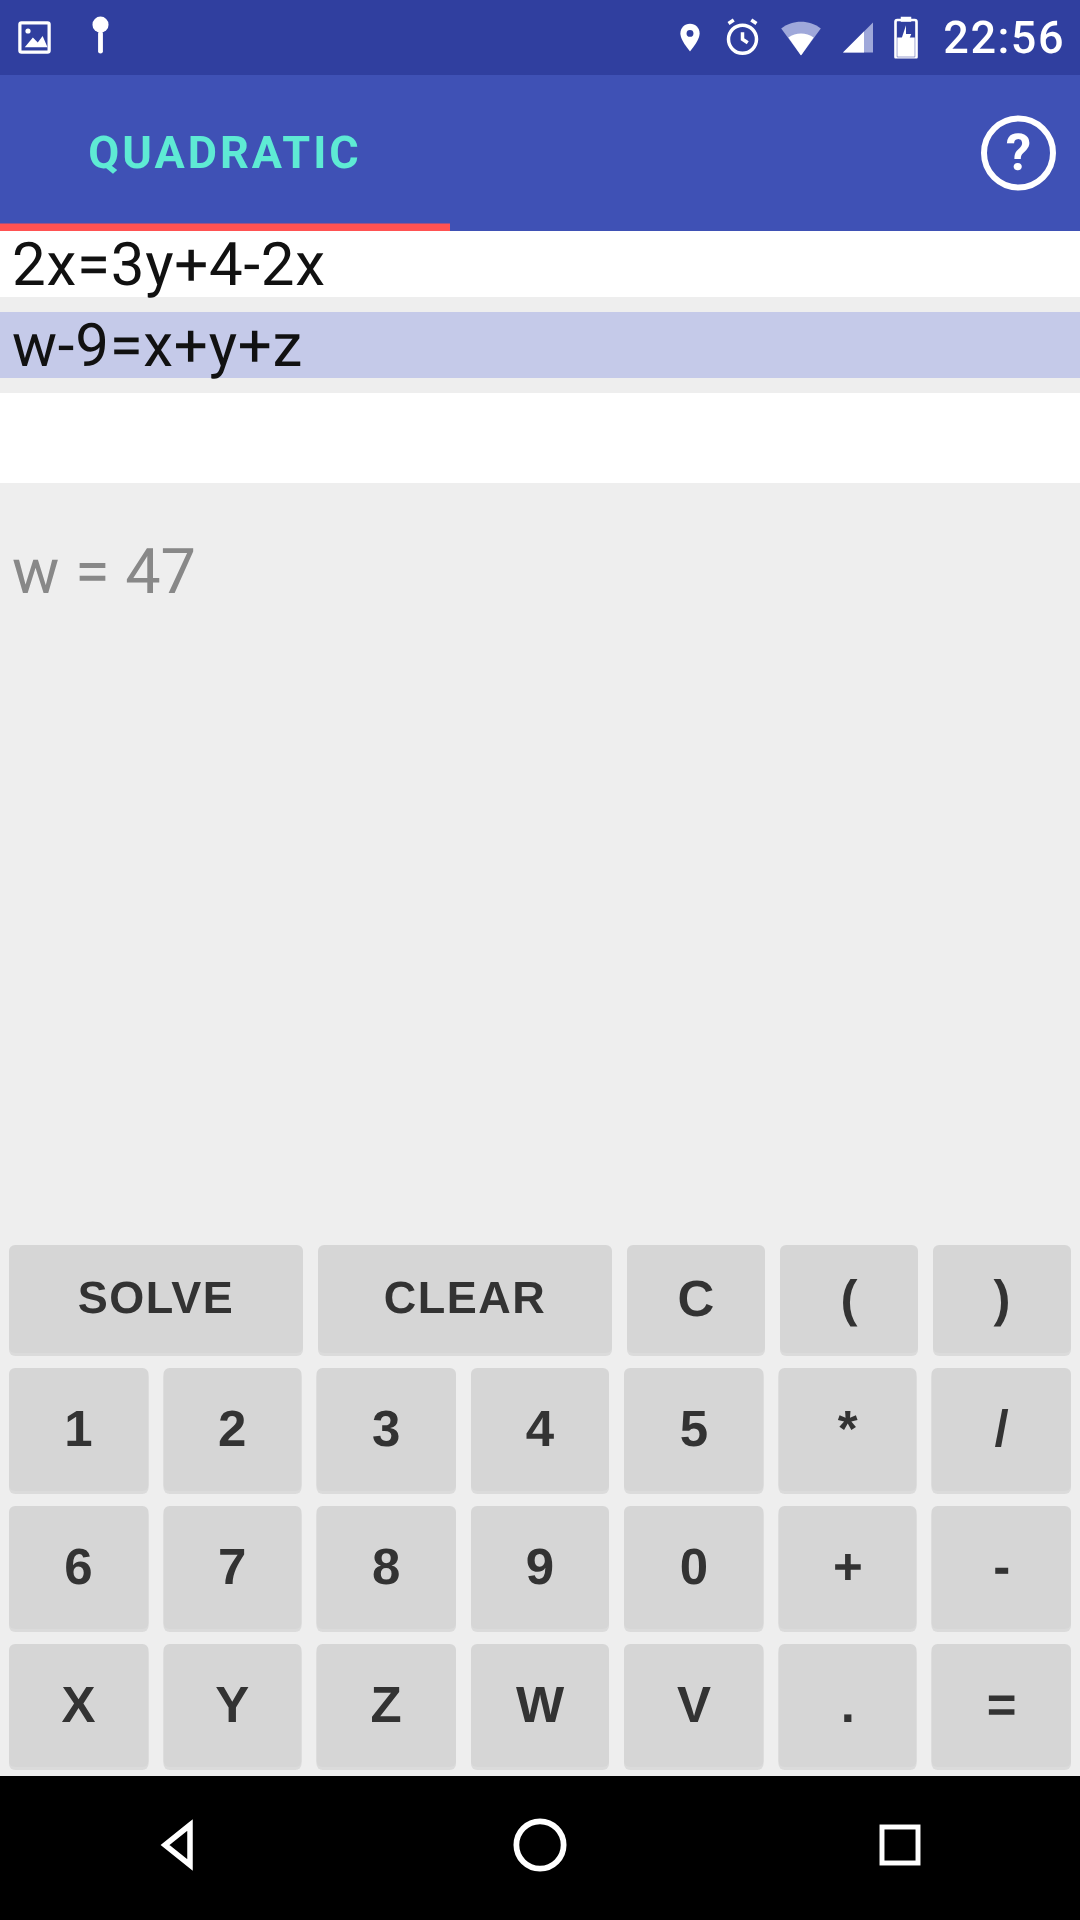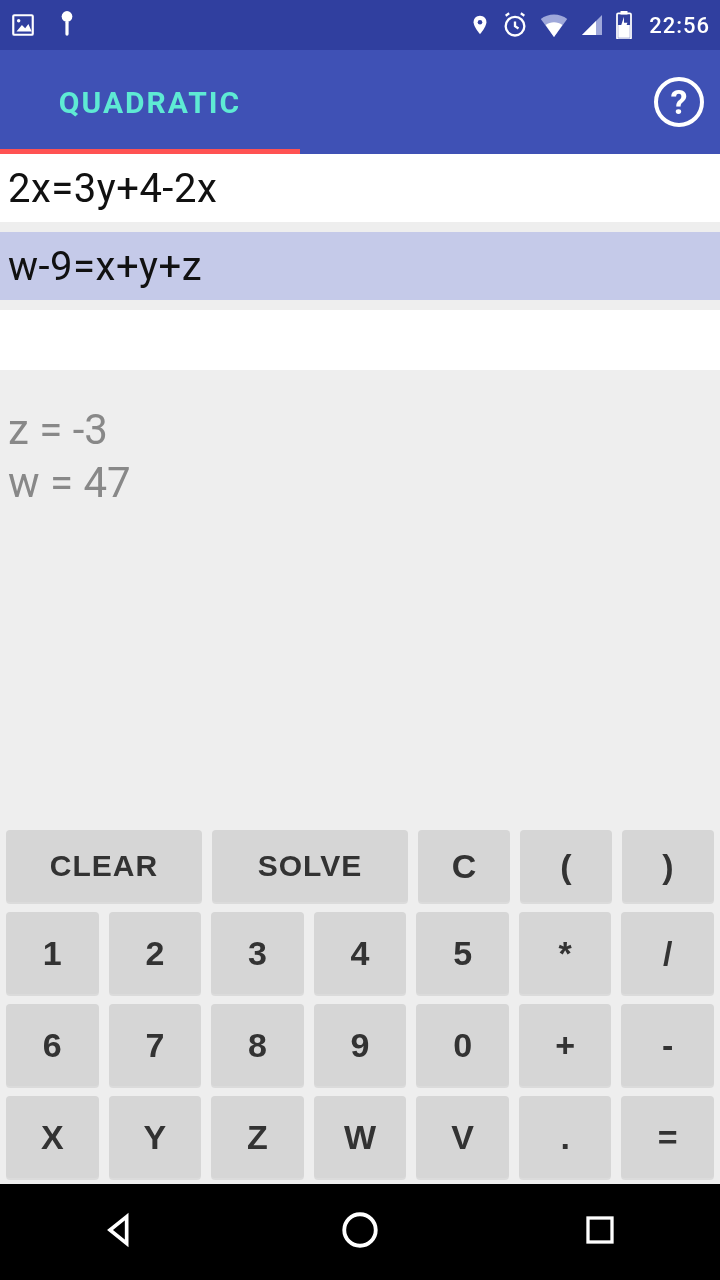--- a/index.html
+++ b/index.html
@@ -3,34 +3,34 @@
 <meta charset="utf-8">
 <style>
   * { margin: 0; padding: 0; box-sizing: border-box; }
   html, body { width: 720px; height: 1280px; overflow: hidden; font-family: Roboto, Arial, sans-serif; background: #000; }
   .screen { width: 720px; height: 1280px; display: flex; flex-direction: column; background: #eeeeee; }
 
   
   .status-bar { height: 50px; background: #303F9F; color: #fff; display: flex; align-items: center; padding: 0 10px; font-size: 28px; }
   .status-left { display: flex; gap: 18px; align-items: center; }
   .status-right { margin-left: auto; display: flex; gap: 10px; align-items: center; }
-  .status-right .time { font-weight: 500; font-size: 22px; margin-left: 6px; letter-spacing: 1px; }
+  .status-right .time { font-weight: 500; font-size: 30px; margin-left: 6px; letter-spacing: 1px; }
   .ic { display: inline-flex; align-items: center; justify-content: center; }
 
   
   .app-bar { height: 104px; background: #3F51B5; display: flex; align-items: stretch; position: relative; }
   .tabs { display: flex; flex: 1; }
   .tab { flex: 0 0 300px; display: flex; align-items: center; justify-content: center; color: #5eead4; font-size: 30px; font-weight: 700; letter-spacing: 2px; }
   .tab.active { color: #fff; }
   .tab-indicator { position: absolute; bottom: 0; left: 0; width: 300px; height: 5px; background: #ff5252; }
   .help-btn { position: absolute; right: 16px; top: 50%; transform: translateY(-50%); width: 50px; height: 50px; border: 4px solid #fff; border-radius: 50%; color: #fff; display: flex; align-items: center; justify-content: center; font-size: 34px; font-weight: 700; }
 
   
   .equations { background: #eeeeee; }
-  .eq-row { background: #fff; margin-bottom: 10px; height: 68px; display: flex; align-items: center; padding: 0 8px; font-size: 40px; font-weight: 400; color: #111; letter-spacing: 0.5px; }
+  .eq-row { background: #fff; margin-bottom: 10px; height: 44px; display: flex; align-items: center; padding: 0 8px; font-size: 40px; font-weight: 400; color: #111; letter-spacing: 0.5px; }
   .eq-row.selected { background: #c5cae9; }
   .eq-row.empty { height: 60px; }
 
   
   .results { padding: 24px 8px 8px 8px; flex: 1; }
   .result-line { font-size: 42px; color: #888; line-height: 1.25; }
 
   
   .keypad { padding: 6px; display: flex; flex-direction: column; gap: 10px; }
   .krow { display: flex; gap: 10px; }
@@ -113,28 +113,27 @@
     </div>
   </div>
 
   <div class="equations">
     <div class="eq-row">2x=3y+4-2x</div>
     <div class="eq-row selected">w-9=x+y+z</div>
     <div class="eq-row empty"></div>
   </div>
 
   <div class="results">
-    <div class="result-line">z = -3</div>
     <div class="result-line">w = 47</div>
   </div>
 
   <div class="keypad">
     <div class="krow top">
+      <button class="key solve">SOLVE</button>
       <button class="key clear">CLEAR</button>
-      <button class="key solve">SOLVE</button>
       <button class="key small">C</button>
       <button class="key small">(</button>
       <button class="key small">)</button>
     </div>
     <div class="krow">
       <button class="key flex1">1</button>
       <button class="key flex1">2</button>
       <button class="key flex1">3</button>
       <button class="key flex1">4</button>
       <button class="key flex1">5</button>

